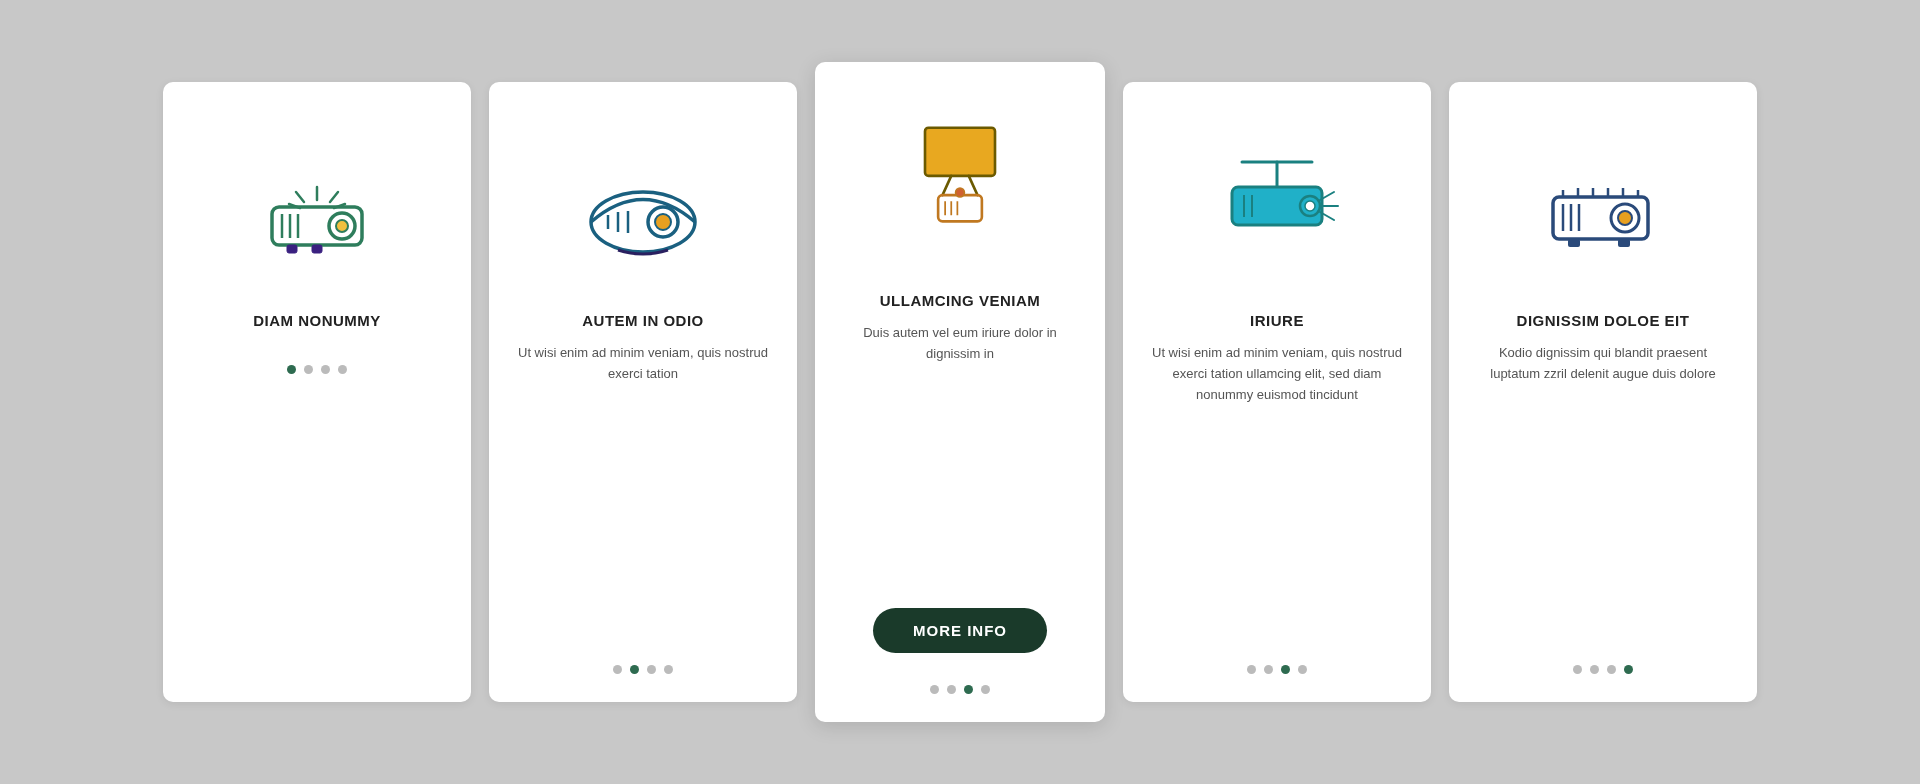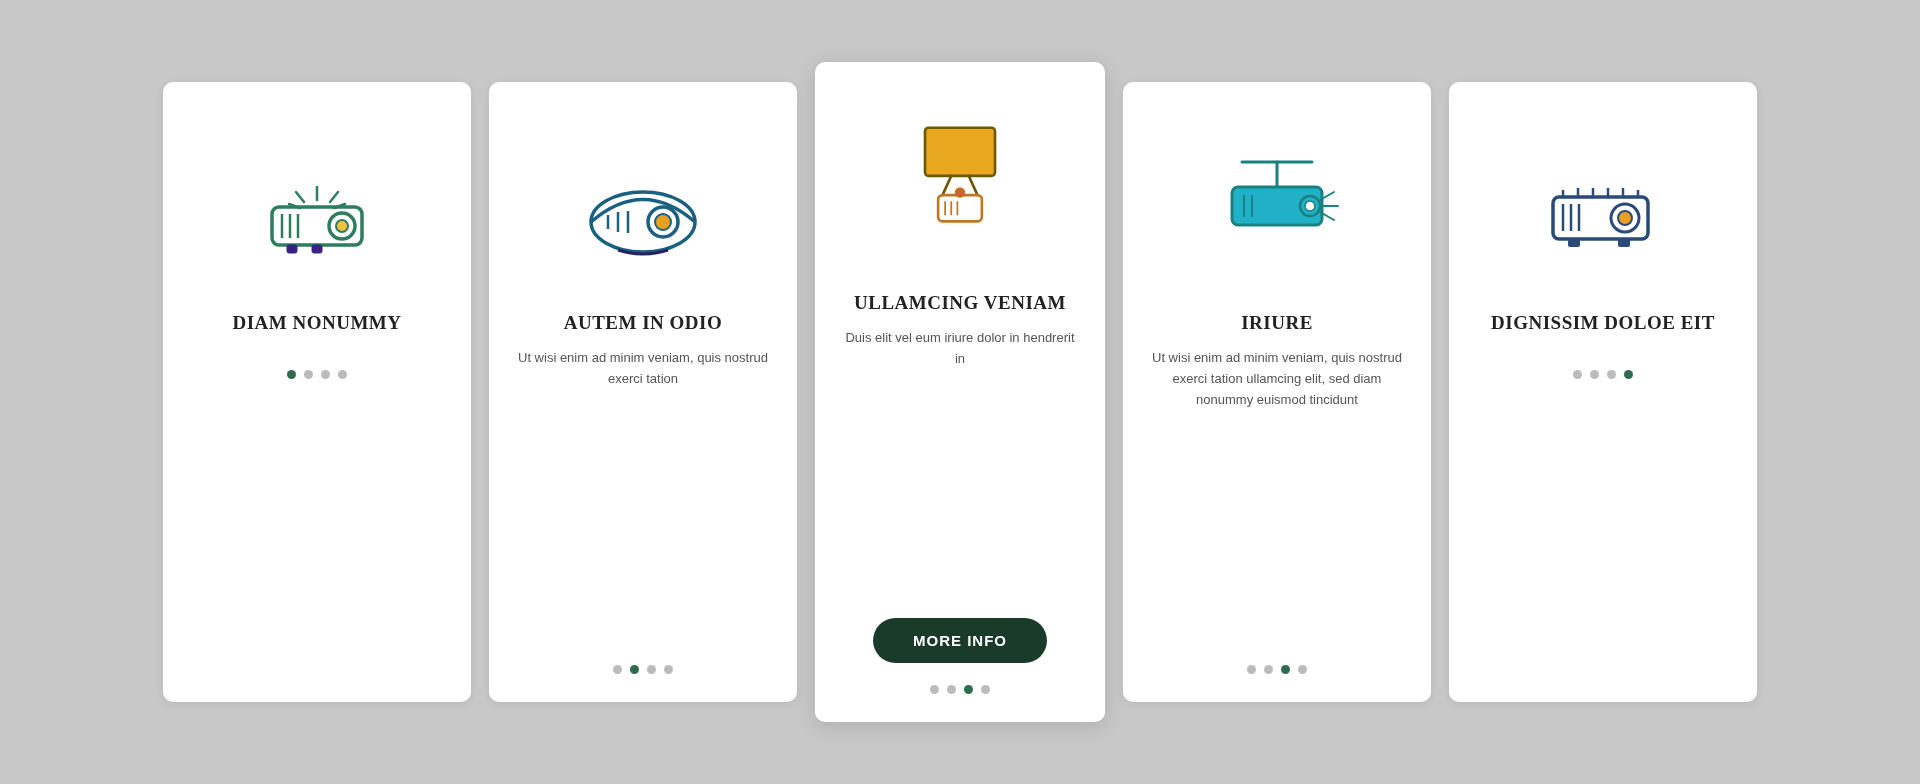--- a/index.html
+++ b/index.html
@@ -41,46 +41,46 @@
       justify-content: center;
       height: 180px;
       margin-bottom: 20px;
     }
     .card-icon svg {
       width: 150px;
       height: 140px;
     }
     .card-title {
       font-weight: 800;
-      font-size: 19px;
+      font-size: 15px;
       color: #222;
       text-align: center;
       margin-bottom: 14px;
       letter-spacing: 0.5px;
       text-transform: uppercase;
-      font-family: Liberation Serif, serif;
     }
     .card-text {
       font-size: 13px;
       color: #555;
       text-align: center;
       line-height: 1.6;
       flex: 1;
     }
     .more-info-btn {
       background: #1a3a2a;
       color: #fff;
       border: none;
       border-radius: 30px;
       padding: 14px 40px;
       font-size: 15px;
       font-weight: 700;
       letter-spacing: 1px;
       cursor: pointer;
       margin-top: 18px;
+      margin-bottom: 10px;
       text-transform: uppercase;
     }
     .dots-row {
       display: flex;
       gap: 8px;
       margin-top: 22px;
       align-items: center;
       justify-content: center;
     }
     .dot {
@@ -170,21 +170,21 @@
         <rect x="50" y="95" width="50" height="30" rx="5" fill="none" stroke="#c07820" stroke-width="3"></rect>
 
         <circle cx="75" cy="92" r="5" fill="#d06030" stroke="#c07820" stroke-width="2"></circle>
 
         <line x1="58" y1="102" x2="58" y2="118" stroke="#c07820" stroke-width="2"></line>
         <line x1="65" y1="102" x2="65" y2="118" stroke="#c07820" stroke-width="2"></line>
         <line x1="72" y1="102" x2="72" y2="118" stroke="#c07820" stroke-width="2"></line>
       </svg>
     </div>
     <div class="card-title">ULLAMCING VENIAM</div>
-    <div class="card-text">Duis elit vel eum iriure dolor in hendrerit in</div>
+    <div class="card-text">Duis autem vel eum iriure dolor in dignissim in</div>
     <button class="more-info-btn">MORE INFO</button>
     <div class="dots-row">
       <div class="dot"></div>
       <div class="dot"></div>
       <div class="dot active"></div>
       <div class="dot"></div>
     </div>
   </div>
 
   <div class="card">
@@ -236,20 +236,21 @@
 
         <line x1="35" y1="58" x2="35" y2="65" stroke="#2a4a7a" stroke-width="2.5"></line>
         <line x1="50" y1="56" x2="50" y2="65" stroke="#2a4a7a" stroke-width="2.5"></line>
         <line x1="65" y1="56" x2="65" y2="65" stroke="#2a4a7a" stroke-width="2.5"></line>
         <line x1="80" y1="56" x2="80" y2="65" stroke="#2a4a7a" stroke-width="2.5"></line>
         <line x1="95" y1="56" x2="95" y2="65" stroke="#2a4a7a" stroke-width="2.5"></line>
         <line x1="110" y1="58" x2="110" y2="65" stroke="#2a4a7a" stroke-width="2.5"></line>
       </svg>
     </div>
     <div class="card-title">DIGNISSIM DOLOE EIT</div>
+    <div class="card-text">Kodio dignissim qui blandit praesent luptatum zzril delenit augue duis dolore</div>
     <div class="dots-row">
       <div class="dot"></div>
       <div class="dot"></div>
       <div class="dot"></div>
       <div class="dot active"></div>
     </div>
   </div>
 
 </div>
 

